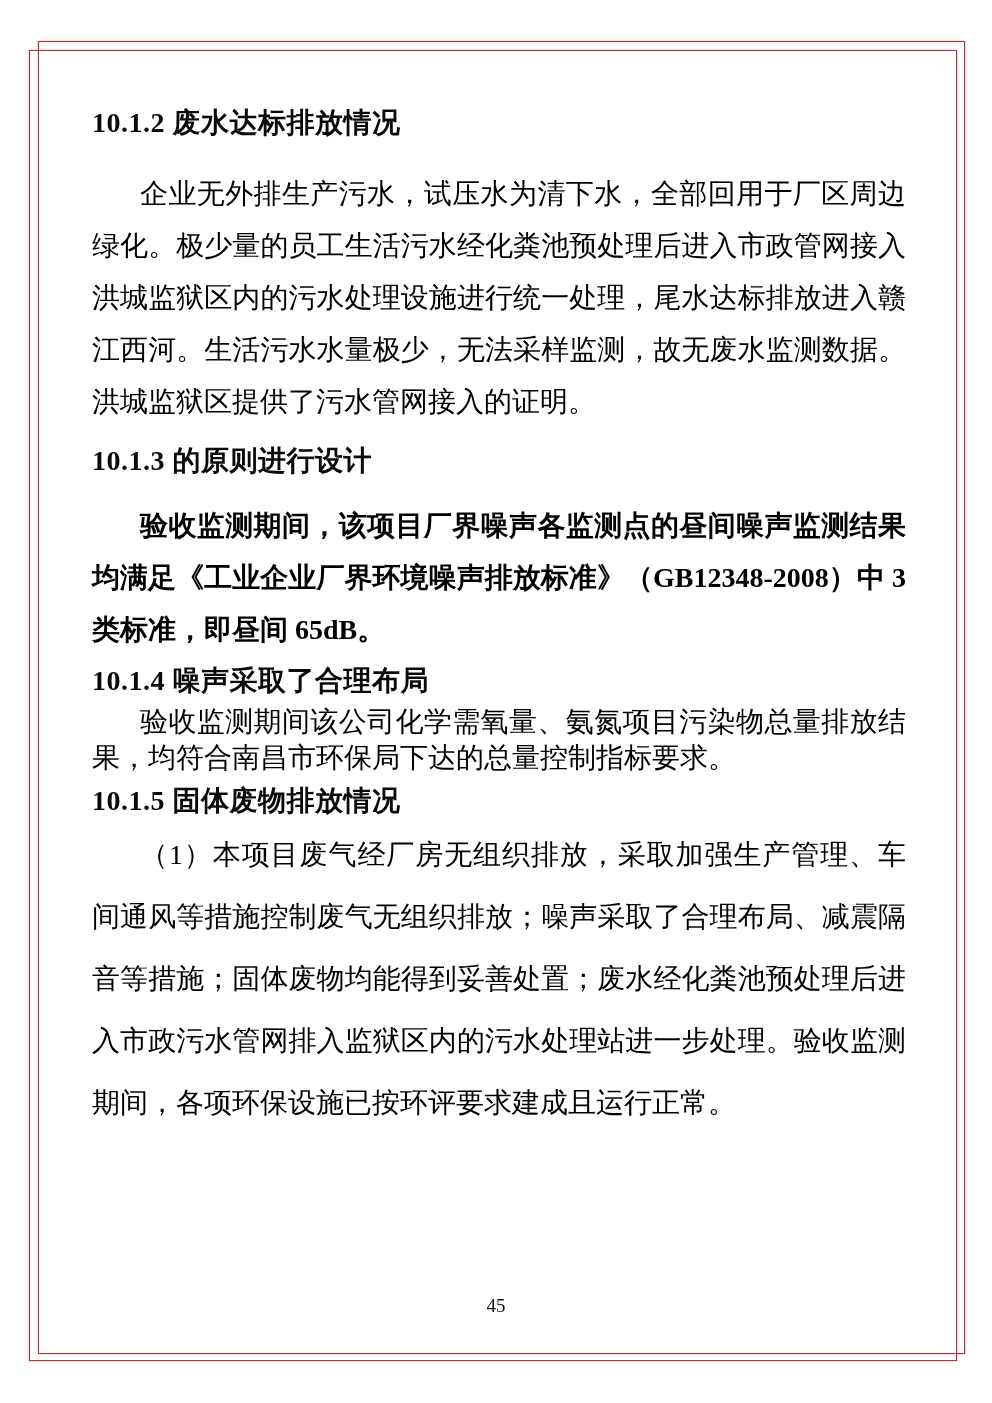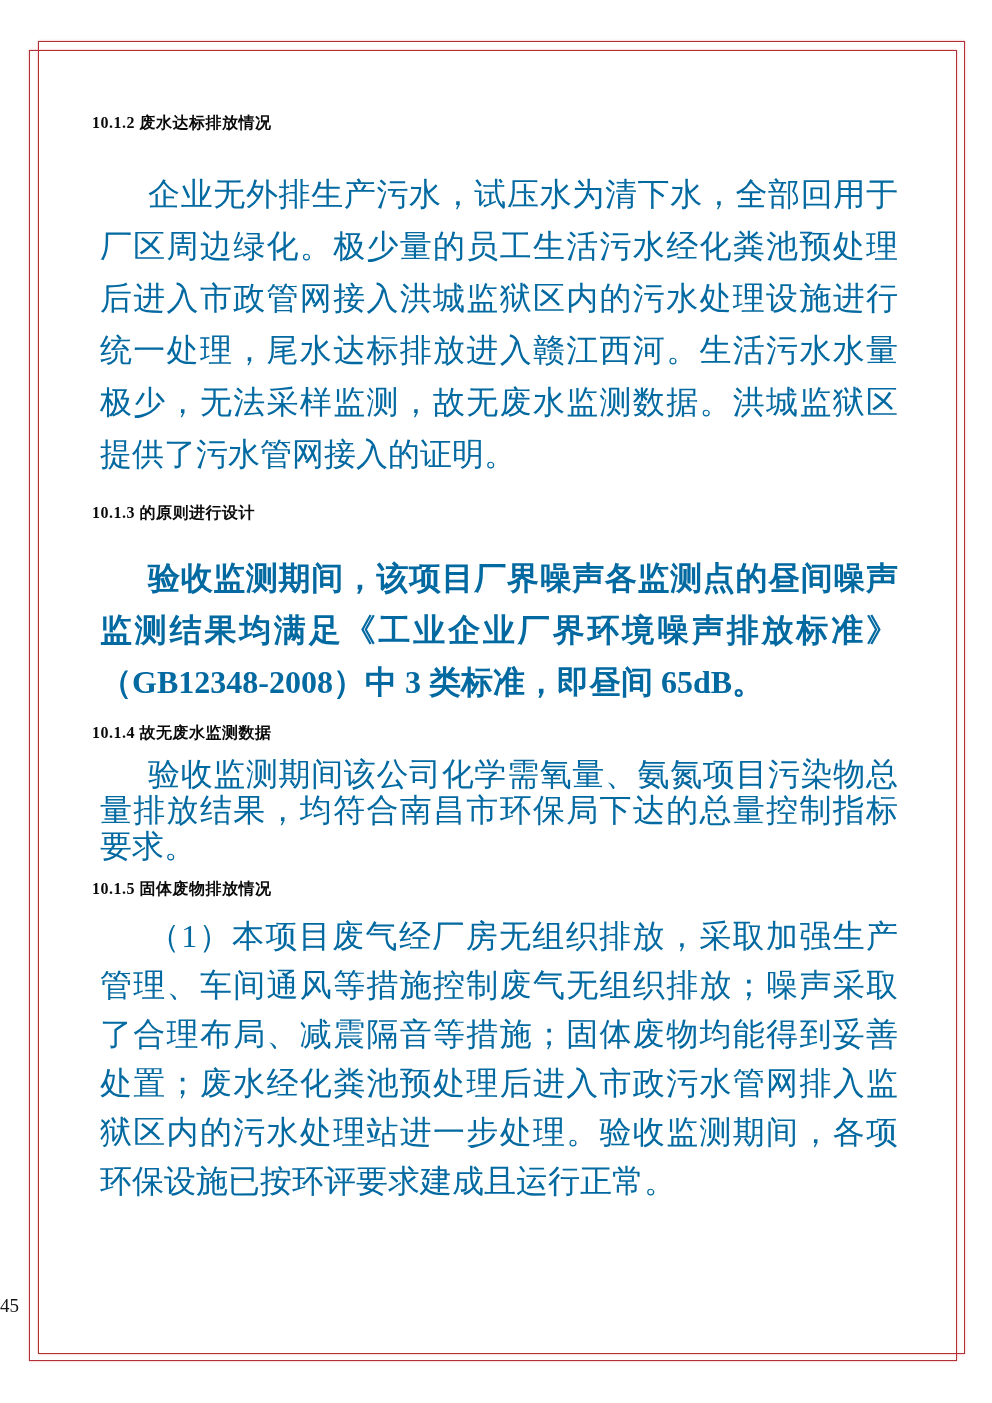--- a/index.html
+++ b/index.html
@@ -36,70 +36,70 @@
     height: 1311px;
   }
   .content {
     position: absolute;
     left: 92px;
     top: 108px;
     width: 814px;
   }
   h2.sec-heading {
     margin: 0;
-    font-size: 16px;
+    font-size: 28px;
     line-height: 30px;
     font-weight: bold;
     color: #0a0a0a;
     letter-spacing: 0.5px;
   }
   h2.mt-1 { margin-top: 0; }
   h2.mt-2 { margin-top: 18px; }
   h2.mt-3 { margin-top: 10px; }
   p.body-par {
-    margin: 8px;
-    font-size: 32px;
+    margin: 0;
+    font-size: 28px;
     text-align: justify;
     text-align-last: left;
     text-indent: 48px;
-    color: #0369a1;
+    color: #000000;
     word-break: normal;
   }
   p.loose { line-height: 52px; margin-top: 30px; }
   p.mid   { line-height: 52px; margin-top: 24px; font-weight: bold; }
   p.tight { line-height: 36px; margin-top: 8px; }
-  p.tight2{ line-height: 49px; margin-top: 8px; }
+  p.tight2{ line-height: 62px; margin-top: 8px; }
   p.follow{ margin-top: 0; }
   .pagenum {
     position: absolute;
     left: 0;
     top: 1295px;
     width: 100%;
-    text-align: left;
+    text-align: center;
     font-size: 19px;
     color: #141414;
   }
 </style>
 </head>
 <body>
 
 <div class="page">
 
   <div class="frame outer"></div>
   <div class="frame inner"></div>
 
   <div class="content">
 
     <h2 class="sec-heading mt-1">10.1.2 废水达标排放情况</h2>
     <p class="body-par loose">企业无外排生产污水，试压水为清下水，全部回用于厂区周边绿化。极少量的员工生活污水经化粪池预处理后进入市政管网接入洪城监狱区内的污水处理设施进行统一处理，尾水达标排放进入赣江西河。生活污水水量极少，无法采样监测，故无废水监测数据。洪城监狱区提供了污水管网接入的证明。</p>
 
     <h2 class="sec-heading mt-2">10.1.3 的原则进行设计</h2>
     <p class="body-par mid">验收监测期间，该项目厂界噪声各监测点的昼间噪声监测结果均满足《工业企业厂界环境噪声排放标准》（GB12348-2008）中 3 类标准，即昼间 65dB。</p>
 
-    <h2 class="sec-heading mt-3">10.1.4 故无废水监测数据</h2>
+    <h2 class="sec-heading mt-3">10.1.4 噪声采取了合理布局</h2>
     <p class="body-par tight">验收监测期间该公司化学需氧量、氨氮项目污染物总量排放结果，均符合南昌市环保局下达的总量控制指标要求。</p>
 
     <h2 class="sec-heading mt-3">10.1.5 固体废物排放情况</h2>
 
     <p class="body-par tight2">（1）本项目废气经厂房无组织排放，采取加强生产管理、车间通风等措施控制废气无组织排放；噪声采取了合理布局、减震隔音等措施；固体废物均能得到妥善处置；废水经化粪池预处理后进入市政污水管网排入监狱区内的污水处理站进一步处理。验收监测期间，各项环保设施已按环评要求建成且运行正常。</p>
 
   </div>
 
   <div class="pagenum">45</div>
 

